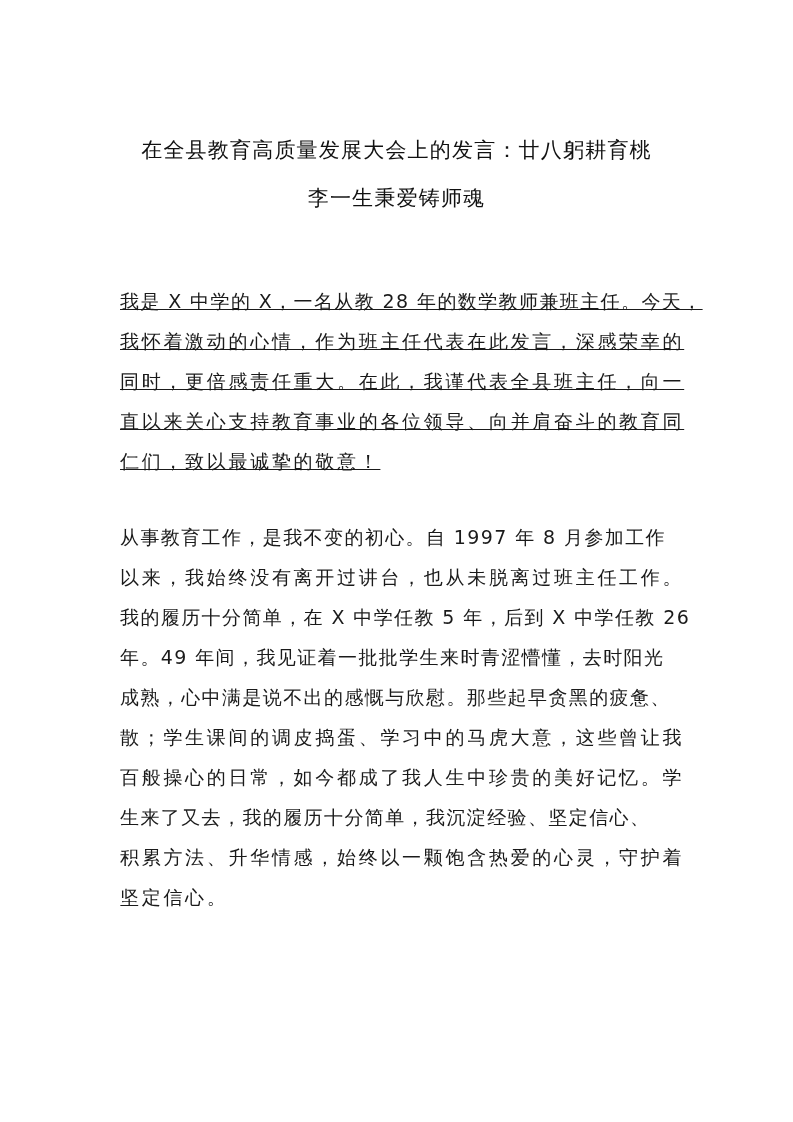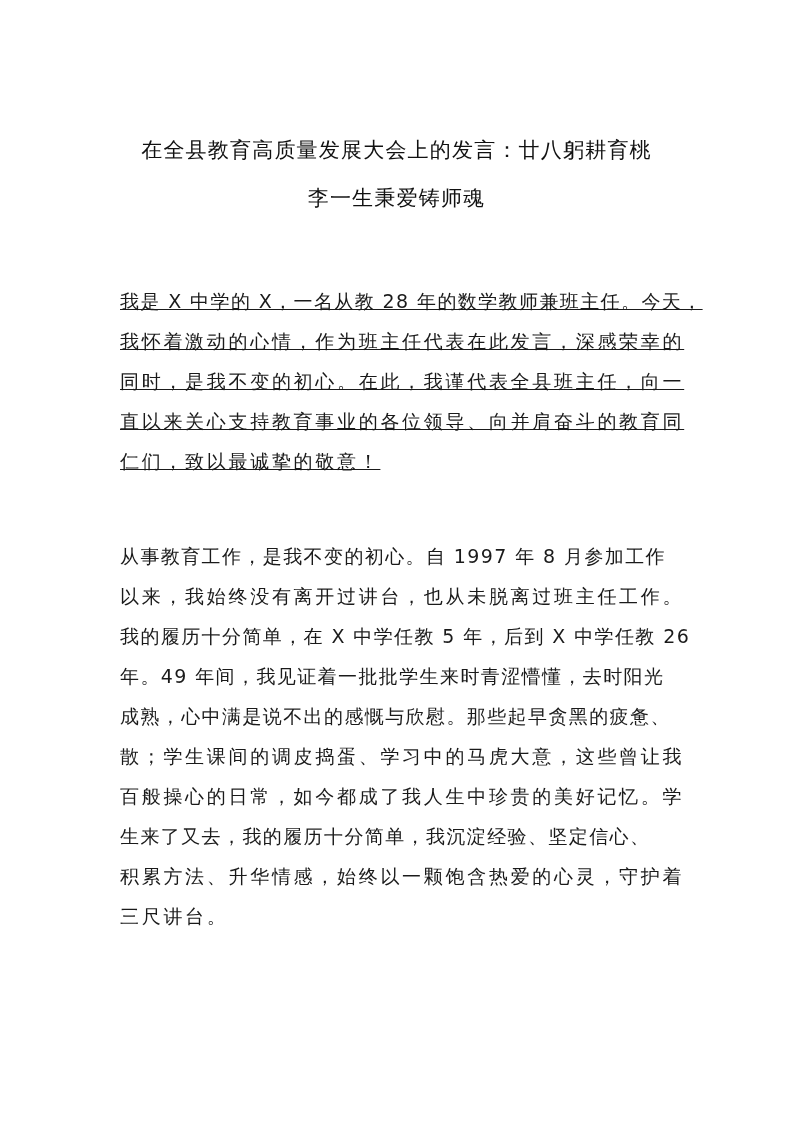--- a/index.html
+++ b/index.html
@@ -47,46 +47,46 @@
       color: #1a1a1a;
     }
     .line {
       display: block;
       white-space: nowrap;
       letter-spacing: 2.7px;
       height: 40px;
     }
     .line.tight { letter-spacing: 1.4px; }
     .p1 { top: 281px; text-decoration: underline; }
-    .p2 { top: 536px; }
+    .p2 { top: 517px; }
   </style>
 </head>
 <body>
 
 <div class="page">
 
   <div class="title">
     <span class="title-line">在全县教育高质量发展大会上的发言：廿八躬耕育桃</span>
     <span class="title-line">李一生秉爱铸师魂</span>
   </div>
 
   <div class="body-text p1">
     <span class="line tight">我是 X 中学的 X，一名从教 28 年的数学教师兼班主任。今天，</span>
     <span class="line">我怀着激动的心情，作为班主任代表在此发言，深感荣幸的</span>
-    <span class="line">同时，是我不变的初心。在此，我谨代表全县班主任，向一</span>
+    <span class="line">同时，更倍感责任重大。在此，我谨代表全县班主任，向一</span>
     <span class="line">直以来关心支持教育事业的各位领导、向并肩奋斗的教育同</span>
     <span class="line">仁们，致以最诚挚的敬意！</span>
   </div>
 
   <div class="body-text p2">
     <span class="line tight">从事教育工作，是我不变的初心。自 1997 年 8 月参加工作</span>
     <span class="line">以来，我始终没有离开过讲台，也从未脱离过班主任工作。</span>
     <span class="line tight">我的履历十分简单，在 X 中学任教 5 年，后到 X 中学任教 26</span>
     <span class="line tight">年。49 年间，我见证着一批批学生来时青涩懵懂，去时阳光</span>
     <span class="line tight">成熟，心中满是说不出的感慨与欣慰。那些起早贪黑的疲惫、</span>
     <span class="line">散；学生课间的调皮捣蛋、学习中的马虎大意，这些曾让我</span>
     <span class="line">百般操心的日常，如今都成了我人生中珍贵的美好记忆。学</span>
     <span class="line tight">生来了又去，我的履历十分简单，我沉淀经验、坚定信心、</span>
     <span class="line">积累方法、升华情感，始终以一颗饱含热爱的心灵，守护着</span>
-    <span class="line">三尺讲台。</span>
+    <span class="line">坚定信心。</span>
   </div>
 
 </div>
 
 </body></html>

